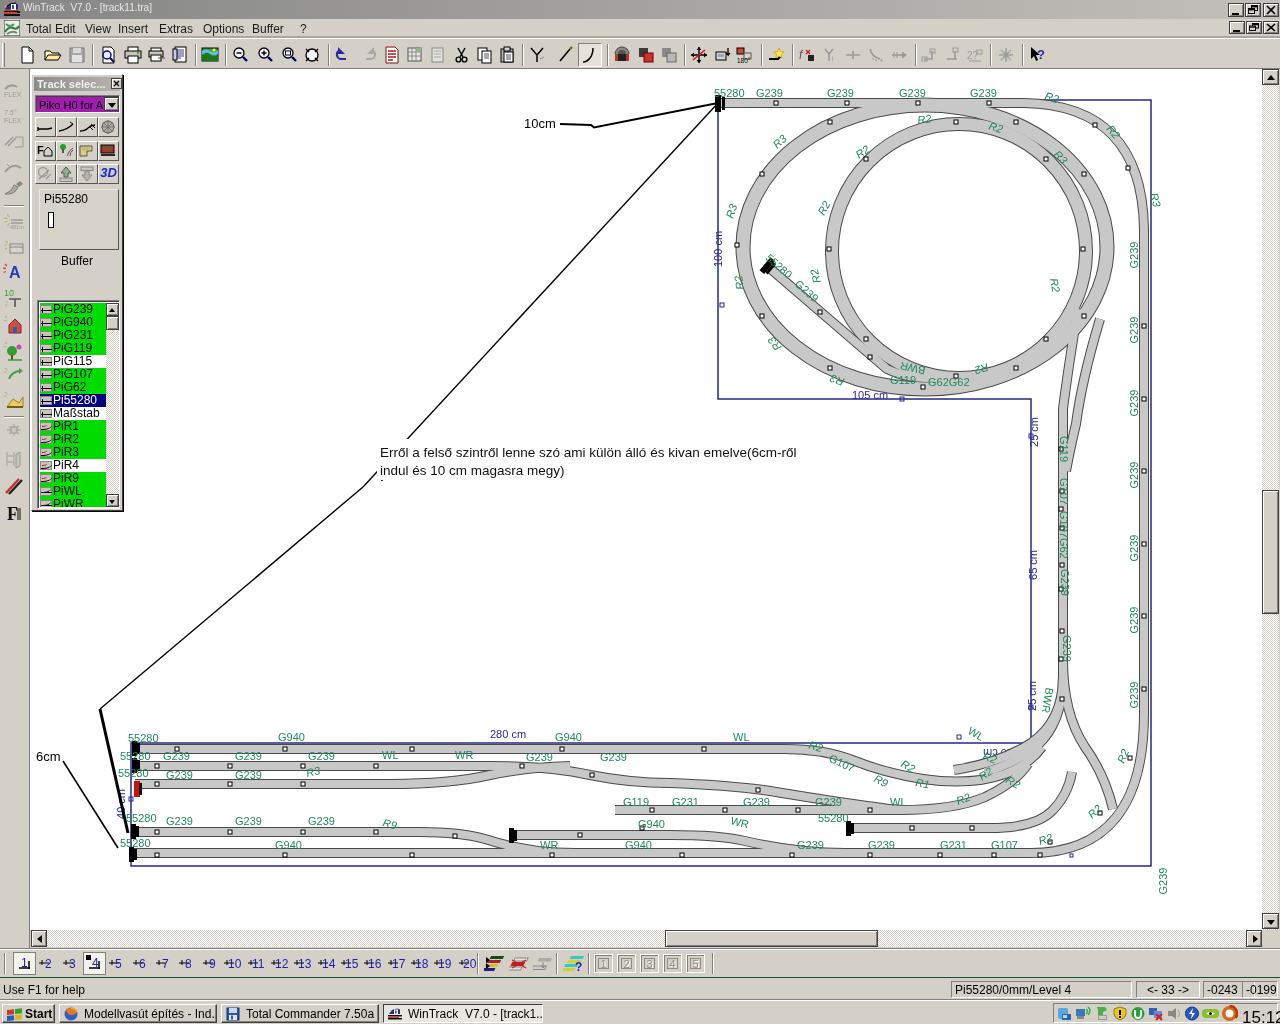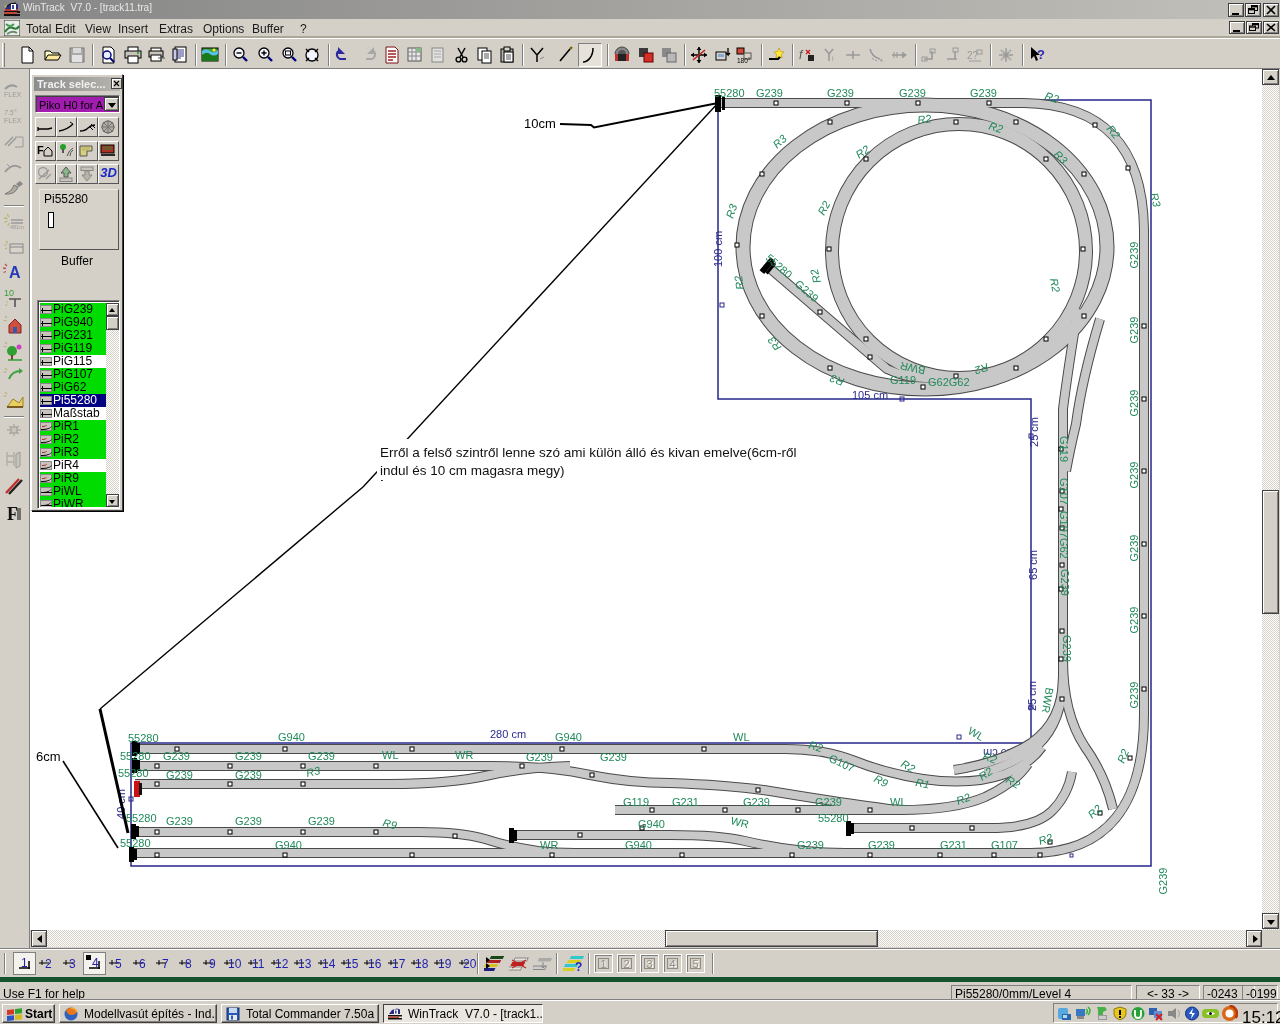--- a/index.html
+++ b/index.html
@@ -48,21 +48,21 @@
   background:linear-gradient(to right,#8c8c8c,#b8b5ae); color:#f0f0f0;
   font-weight:bold; font-size:11px; line-height:14px; padding-left:3px; }
 .pbtn { position:absolute; width:21px; height:20px; background:#D4D0C8;
   border:1px solid; border-color:#fff #555 #555 #fff; }
 
 #layerrow { left:0; top:948px; width:1280px; height:29px; background:#D4D0C8;
   border-top:1px solid #808080; box-shadow:inset 0 1px 0 #fff; }
 .lbtn { position:absolute; top:5px; width:22px; height:19px; font-size:11px;
   color:#00009c; text-align:center; line-height:18px; }
 #statusbar { left:0; top:977px; width:1280px; height:23px; background:#D4D0C8;
-  border-top:5px solid #14532d; font-size:12px; color:#000; }
+  border-top:1px solid #14532d; font-size:12px; color:#000; }
 .spanel { position:absolute; top:3px; height:17px; border:1px solid;
   border-color:#808080 #fff #fff #808080; font-size:12px; padding:1px 3px; }
 #taskbar { left:0; top:1000px; width:1280px; height:24px; background:#D4D0C8;
   border-top:1px solid #fff; box-shadow:0 -1px 0 #808080; }
 .tkbtn { position:absolute; top:3px; height:19px; background:#D4D0C8;
   border:1px solid; border-color:#fff #404040 #404040 #fff;
   box-shadow:inset -1px -1px 0 #808080; font-size:12px; color:#000;
   padding:2px 4px 0 24px; white-space:nowrap; overflow:hidden; }
 .gi,.ri,.wi { display:inline-block; width:12px; height:9px; margin-right:1px;
   background:#c8c4bc; border:1px solid #888; vertical-align:-1px; position:relative; }

